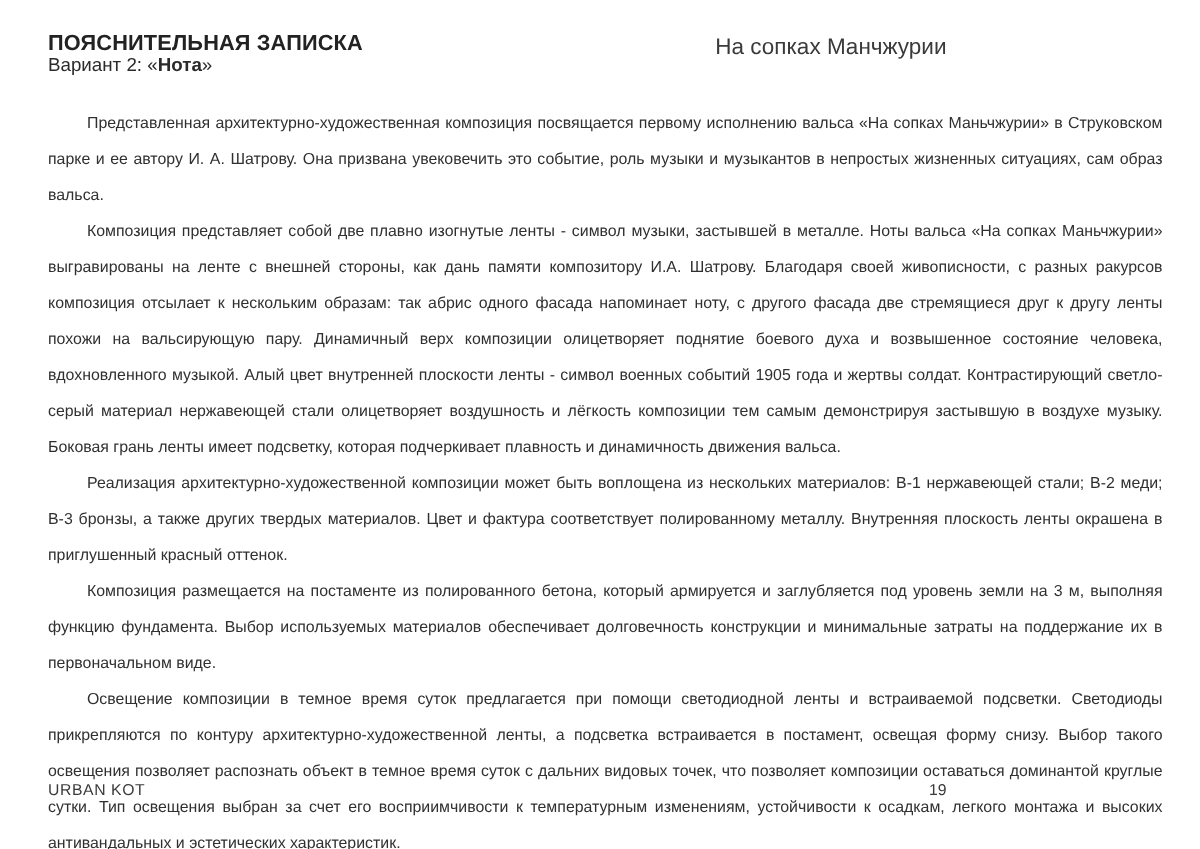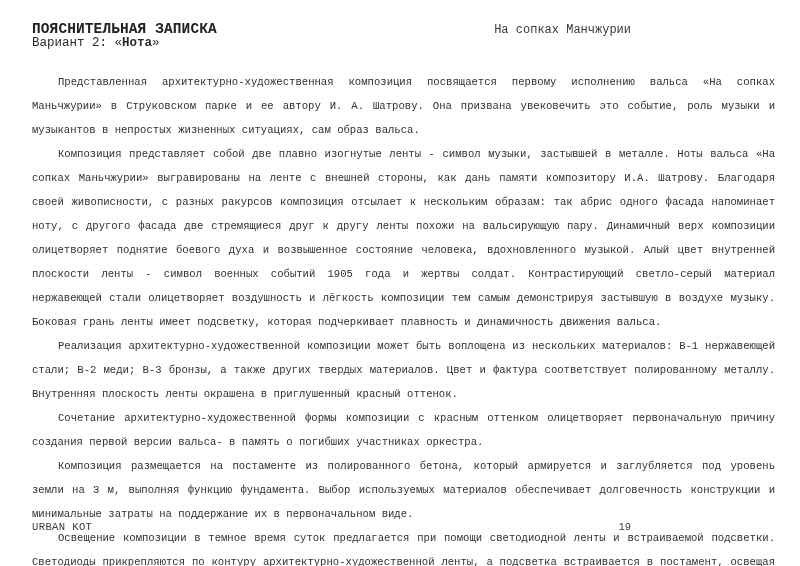--- a/index.html
+++ b/index.html
@@ -14,21 +14,20 @@
     color: #2b2b2b;
     overflow: hidden;
   }
 
   .page {
     position: relative;
     width: 656px;
     height: 566px;
     box-sizing: border-box;
     padding: 0;
-    font-family: Liberation Mono, monospace;
   }
 
   
   .header-row {
     position: absolute;
     top: 22px;
     left: 32px;
     right: 25px;
     display: flex;
     align-items: flex-start;
@@ -36,21 +35,21 @@
   }
   .doc-title {
     font-size: 14.5px;
     font-weight: bold;
     letter-spacing: 0.1px;
     line-height: 1.1;
     color: #222222;
     white-space: nowrap;
   }
   .running-head {
-    font-size: 12px;
+    font-size: 15px;
     font-weight: normal;
     color: #3a3a3a;
     line-height: 1.1;
     white-space: nowrap;
     padding-top: 2px;
   }
 
   .variant-line {
     position: absolute;
     top: 36px;
@@ -119,21 +118,20 @@
   </div>
 
   <div class="variant-line">
     <span>Вариант 2: «</span><span class="variant-name">Нота</span><span>»</span>
   </div>
 
   <div class="body-text">
     <p>Представленная архитектурно-художественная композиция посвящается первому исполнению вальса «На сопках Маньчжурии» в Струковском парке и ее автору И. А. Шатрову. Она призвана увековечить это событие, роль музыки и музыкантов в непростых жизненных ситуациях, сам образ вальса.</p>
     <p>Композиция представляет собой две плавно изогнутые ленты - символ музыки, застывшей в металле. Ноты вальса «На сопках Маньчжурии» выгравированы на ленте с внешней стороны, как дань памяти композитору И.А. Шатрову.  Благодаря своей живописности, с разных ракурсов композиция отсылает к нескольким образам: так абрис одного фасада напоминает ноту, с другого фасада две стремящиеся друг к другу ленты похожи на вальсирующую пару. Динамичный верх композиции олицетворяет поднятие боевого духа и возвышенное состояние человека, вдохновленного музыкой. Алый цвет внутренней плоскости ленты - символ военных событий 1905 года и жертвы солдат. Контрастирующий светло-серый материал нержавеющей стали олицетворяет воздушность и лёгкость композиции тем самым демонстрируя  застывшую в воздухе музыку. Боковая грань ленты имеет подсветку, которая подчеркивает плавность и динамичность движения вальса.</p>
     <p>Реализация архитектурно-художественной композиции может быть воплощена из нескольких материалов: В-1 нержавеющей стали; В-2 меди; В-3 бронзы, а также других твердых материалов. Цвет и фактура соответствует полированному металлу. Внутренняя плоскость ленты окрашена в приглушенный красный оттенок.</p>
-    <p>Сочетание архитектурно-художественной формы композиции с красным оттенком олицетворяет первоначальную причину создания первой версии вальса- в память о погибших участниках оркестра.</p>
     <p>Композиция размещается на постаменте из полированного бетона, который армируется и заглубляется под уровень земли на 3 м, выполняя функцию фундамента. Выбор используемых материалов обеспечивает долговечность конструкции и минимальные затраты на поддержание их в первоначальном виде.</p>
     <p>Освещение композиции в темное время суток предлагается при помощи светодиодной ленты и встраиваемой подсветки. Светодиоды прикрепляются по контуру архитектурно-художественной ленты, а подсветка встраивается в постамент, освещая форму снизу. Выбор такого освещения позволяет распознать объект в темное время суток с дальних видовых точек, что позволяет композиции оставаться доминантой круглые сутки. Тип освещения выбран за счет его восприимчивости к температурным изменениям, устойчивости к осадкам, легкого монтажа и высоких антивандальных и эстетических характеристик.</p>
   </div>
 
   <div class="footer-row">
     <div class="footer-brand">URBAN KOT</div>
     <div class="footer-page">19</div>
   </div>
 
 </div>

